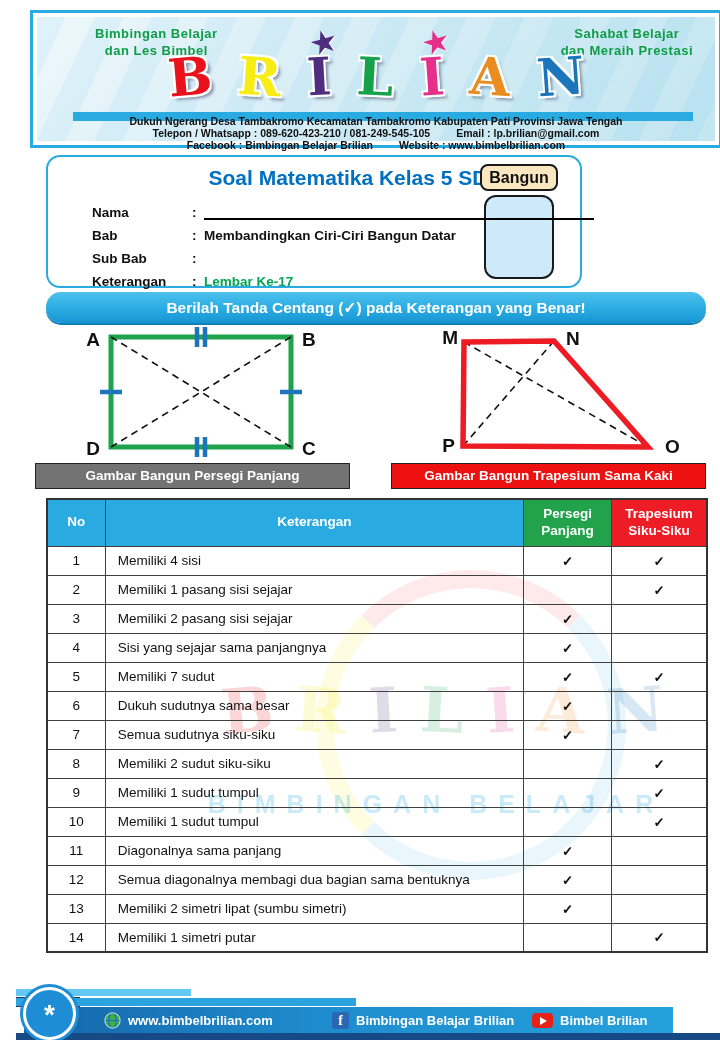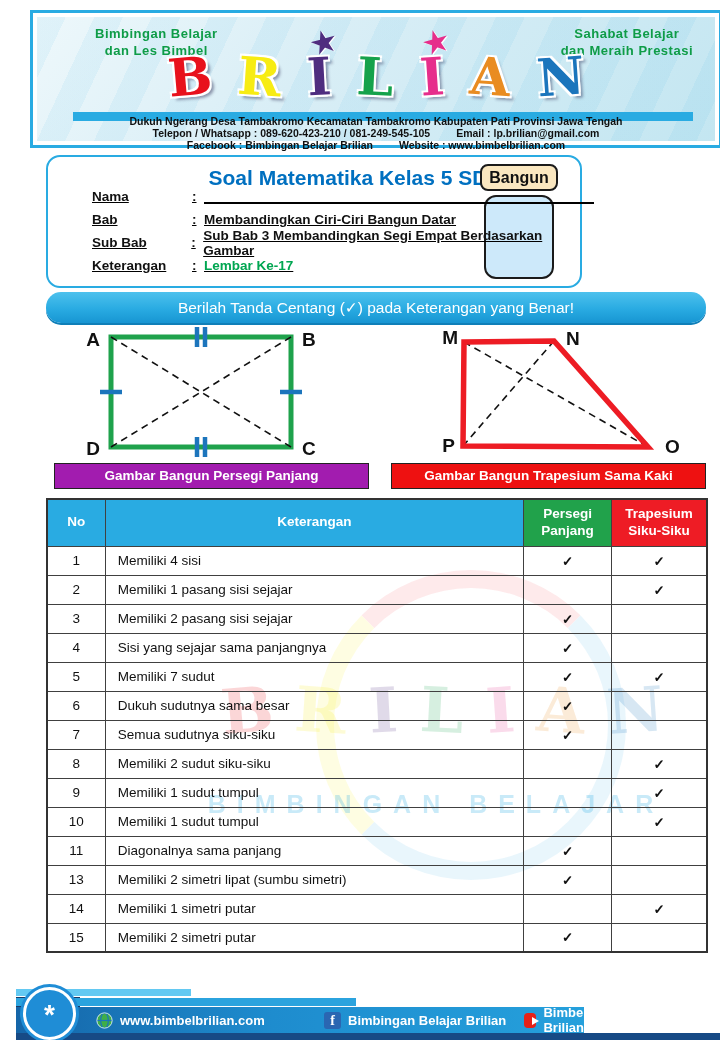--- a/index.html
+++ b/index.html
@@ -38,41 +38,41 @@
   
   .title-box { position:absolute; left:30px; top:155px; width:536px; height:133px;
     border:2.5px solid #29ABE2; border-radius:14px; background:#fff; }
   .sheet-title { position:absolute; left:60px; top:9px; width:480px; text-align:center;
     color:#0070C0; font-size:21px; font-weight:bold; }
   .nilai-label { position:absolute; right:22px; top:7px; width:78px; height:27px;
     background:#FAE7C0; border:2px solid #1a1a1a; border-radius:8px;
     font-size:16px; font-weight:bold; color:#111; text-align:center; line-height:23px; }
   .nilai-box { position:absolute; right:26px; top:38px; width:70px; height:84px;
     background:#CDE9FA; border:2px solid #1a1a1a; border-radius:12px; }
-  .fields { position:absolute; left:44px; top:28px;text-decoration:underline; }
+  .fields { position:absolute; left:44px; top:44px; }
   .field-row { display:flex; height:23px; align-items:center; font-size:13.5px; font-weight:bold; color:#111; }
   .field-label { width:100px; }
   .field-colon { width:12px; }
   .underline-line { display:inline-block; width:390px; border-bottom:2px solid #000; height:15px; }
   .field-value.green { color:#00A651;text-align:center; }
 
   
   .banner { position:absolute; left:30px; top:292px; width:660px; height:31px; border-radius:15px;
     background:linear-gradient(#4DC1ED 0%,#29ABE2 55%,#1795D2 100%);
-    box-shadow:0 2px 0 #0F7FB8; color:#fff; font-weight:normal; font-size:15.5px;
+    box-shadow:0 2px 0 #0F7FB8; color:#fff; font-weight:bold; font-size:15.5px;
     text-align:center; line-height:31px; }
 
   
   .shape-svg { position:absolute; }
   .shape-svg.rect { left:40px; top:324px; }
   .shape-svg.trap { left:395px; top:324px; }
   .vertex { font-family:"Liberation Sans", sans-serif; font-size:19px; font-weight:bold; fill:#111; }
   .caption { position:absolute; top:463px; width:315px; height:26px; color:#fff;
     font-size:13.5px; font-weight:bold; text-align:center; line-height:24px; border:1px solid #222; }
-  .caption.green { left:38px; background:#a21caf; }
+  .caption.green { left:19px; background:#737373; }
   .caption.red { left:375px; background:#EE1111; }
 
   
   .watermark { position:absolute; left:150px; top:555px; width:540px; height:400px; z-index:0; pointer-events:none; }
   .wm-ring { position:absolute; left:150px; top:15px; width:310px; height:310px; border-radius:50%;
     border:18px solid rgba(41,171,226,.10); border-top-color:rgba(237,28,36,.09); border-left-color:rgba(247,236,19,.12); }
   .wm-letters { position:absolute; left:55px; top:125px; display:flex; gap:22px; opacity:.17; }
   .wm-letters .logo-letter { font-size:62px; text-shadow:none; }
   .wm-word { position:absolute; left:0; top:235px; width:100%; text-align:center;
     font-size:25px; font-weight:bold; letter-spacing:11px; color:rgba(41,171,226,.25); }
@@ -89,21 +89,21 @@
   th.h-ts { background:#EE1C25; }
   table.cmp td { height:29px; font-size:13.5px; color:#111; background:transparent; }
   td.td-no { text-align:center; }
   td.td-ket { padding-left:12px; }
   td.td-check { text-align:center; font-size:16px; font-weight:bold; }
 
   
   .stripe-dark { position:absolute; left:0; top:997px; width:64px; height:10px; background:#1A3A66; }
   .stripe1 { position:absolute; left:0; top:989px; width:175px; height:7px; background:#63C9F2; }
   .stripe2 { position:absolute; left:0; top:998px; width:340px; height:8px; background:#2BA3DE; }
-  .footer-bar { position:absolute; left:0; top:1007px; width:568px; height:26px;
+  .footer-bar { position:absolute; left:8px; top:1007px; width:649px; height:26px;
     background:linear-gradient(90deg,#1565A8 0%,#1E8CCE 45%,#25A0DC 100%); }
   .footer-bottom { position:absolute; left:0; top:1033px; width:720px; height:7px; background:#174A85; }
   .footer-item { position:absolute; top:0; height:26px; display:flex; align-items:center; gap:7px;
     color:#fff; font-size:13px; font-weight:bold; }
   .fi-web { left:80px; } .fi-fb { left:308px; } .fi-yt { left:508px; }
   .icon-globe { width:17px; height:17px; }
   .icon-fb { width:17px; height:17px; background:#2A66B2; border-radius:3px; color:#fff;
     font-family:"Liberation Serif", serif; font-weight:bold; font-size:14px; text-align:center; line-height:17px; }
   .icon-yt { width:21px; height:15px; background:#E62117; border-radius:4px; position:relative; }
   .icon-yt::after { content:""; position:absolute; left:8px; top:4px; border-left:7px solid #fff;
@@ -159,21 +159,20 @@
         <span class="underline-line"></span>
       </div>
       <div class="field-row">
         <span class="field-label">Bab</span>
         <span class="field-colon">:</span>
         <span class="field-value">Membandingkan Ciri-Ciri Bangun Datar</span>
       </div>
       <div class="field-row">
         <span class="field-label">Sub Bab</span>
         <span class="field-colon">:</span>
-        <span class="field-value">Sub Bab 3 Membandingkan Segi Empat Berdasarkan Gambar</span>
       </div>
       <div class="field-row">
         <span class="field-label">Keterangan</span>
         <span class="field-colon">:</span>
         <span class="field-value green">Lembar Ke-17</span>
       </div>
     </div>
   </div>
 
   <div class="banner">Berilah Tanda Centang (✓) pada Keterangan yang Benar!</div>
@@ -292,36 +291,36 @@
             <td class="td-check"></td>
             <td class="td-check">✓</td>
           </tr>
           <tr>
             <td class="td-no">11</td>
             <td class="td-ket">Diagonalnya sama panjang</td>
             <td class="td-check">✓</td>
             <td class="td-check"></td>
           </tr>
           <tr>
+            <td class="td-no">12</td>
+            <td class="td-ket">Semua diagonalnya membagi dua bagian sama bentuknya</td>
+            <td class="td-check">✓</td>
+            <td class="td-check"></td>
+          </tr>
+          <tr>
             <td class="td-no">13</td>
             <td class="td-ket">Memiliki 2 simetri lipat (sumbu simetri)</td>
             <td class="td-check">✓</td>
             <td class="td-check"></td>
           </tr>
           <tr>
             <td class="td-no">14</td>
             <td class="td-ket">Memiliki 1 simetri putar</td>
             <td class="td-check"></td>
             <td class="td-check">✓</td>
-          </tr>
-          <tr>
-            <td class="td-no">15</td>
-            <td class="td-ket">Memiliki 2 simetri putar</td>
-            <td class="td-check">✓</td>
-            <td class="td-check"></td>
           </tr>
         </tbody>
     </table>
   </div>
 
   <div class="stripe-dark"></div>
   <div class="stripe1"></div>
   <div class="stripe2"></div>
   <div class="footer-bar">
     <div class="footer-item fi-web">

